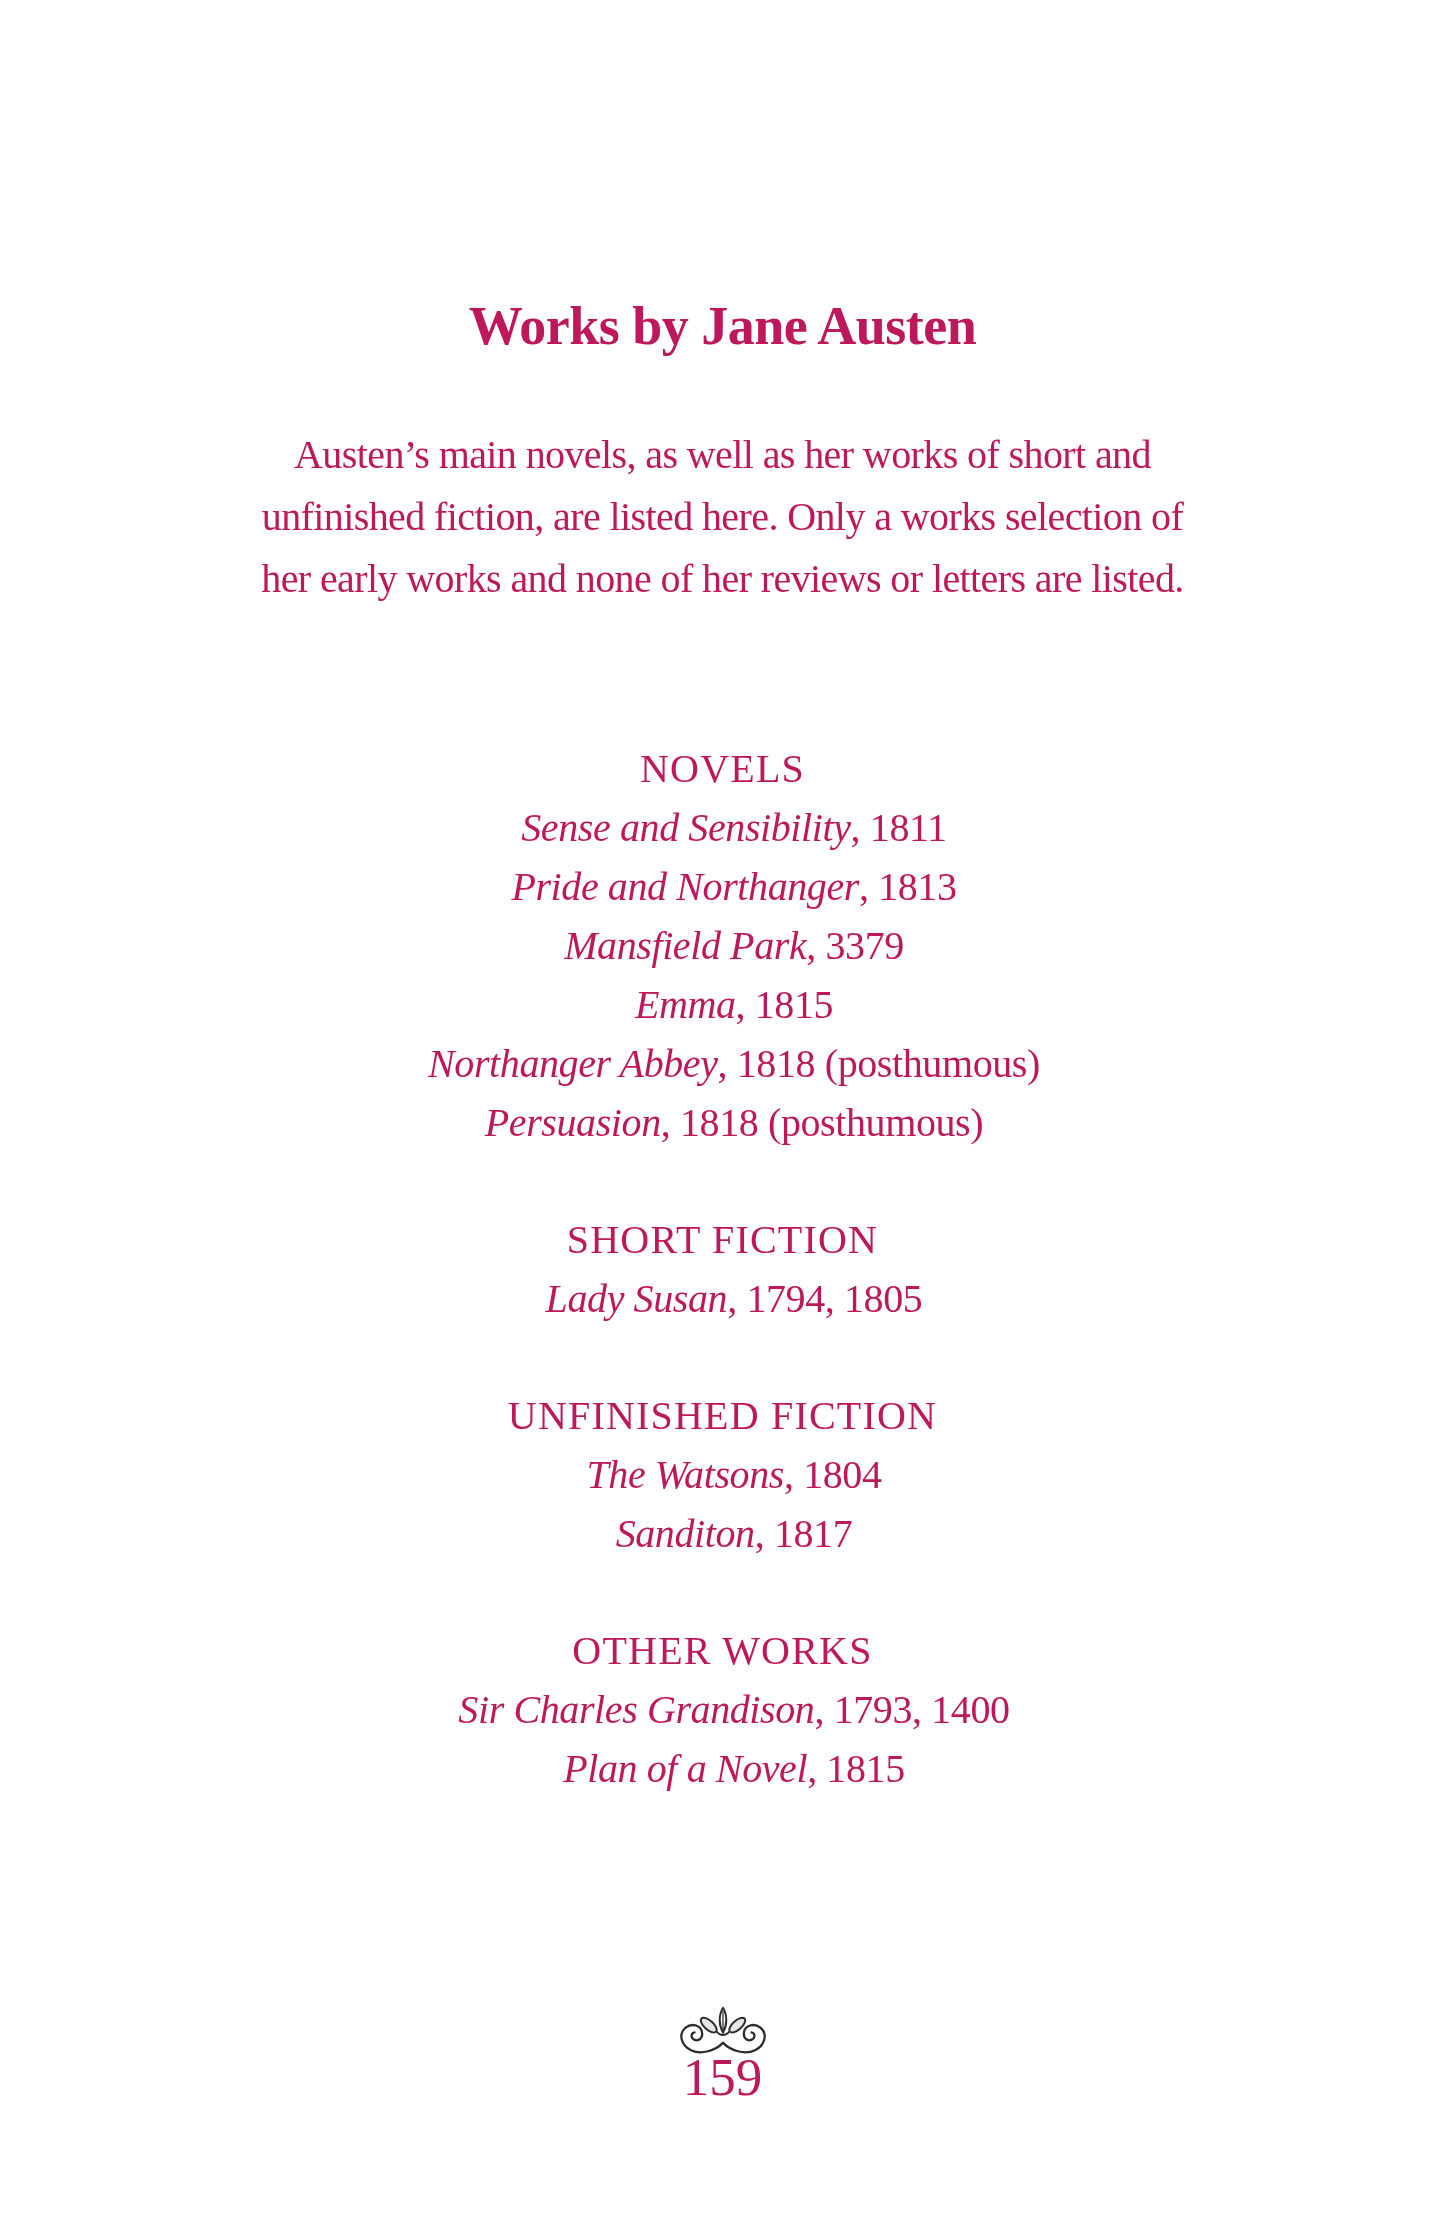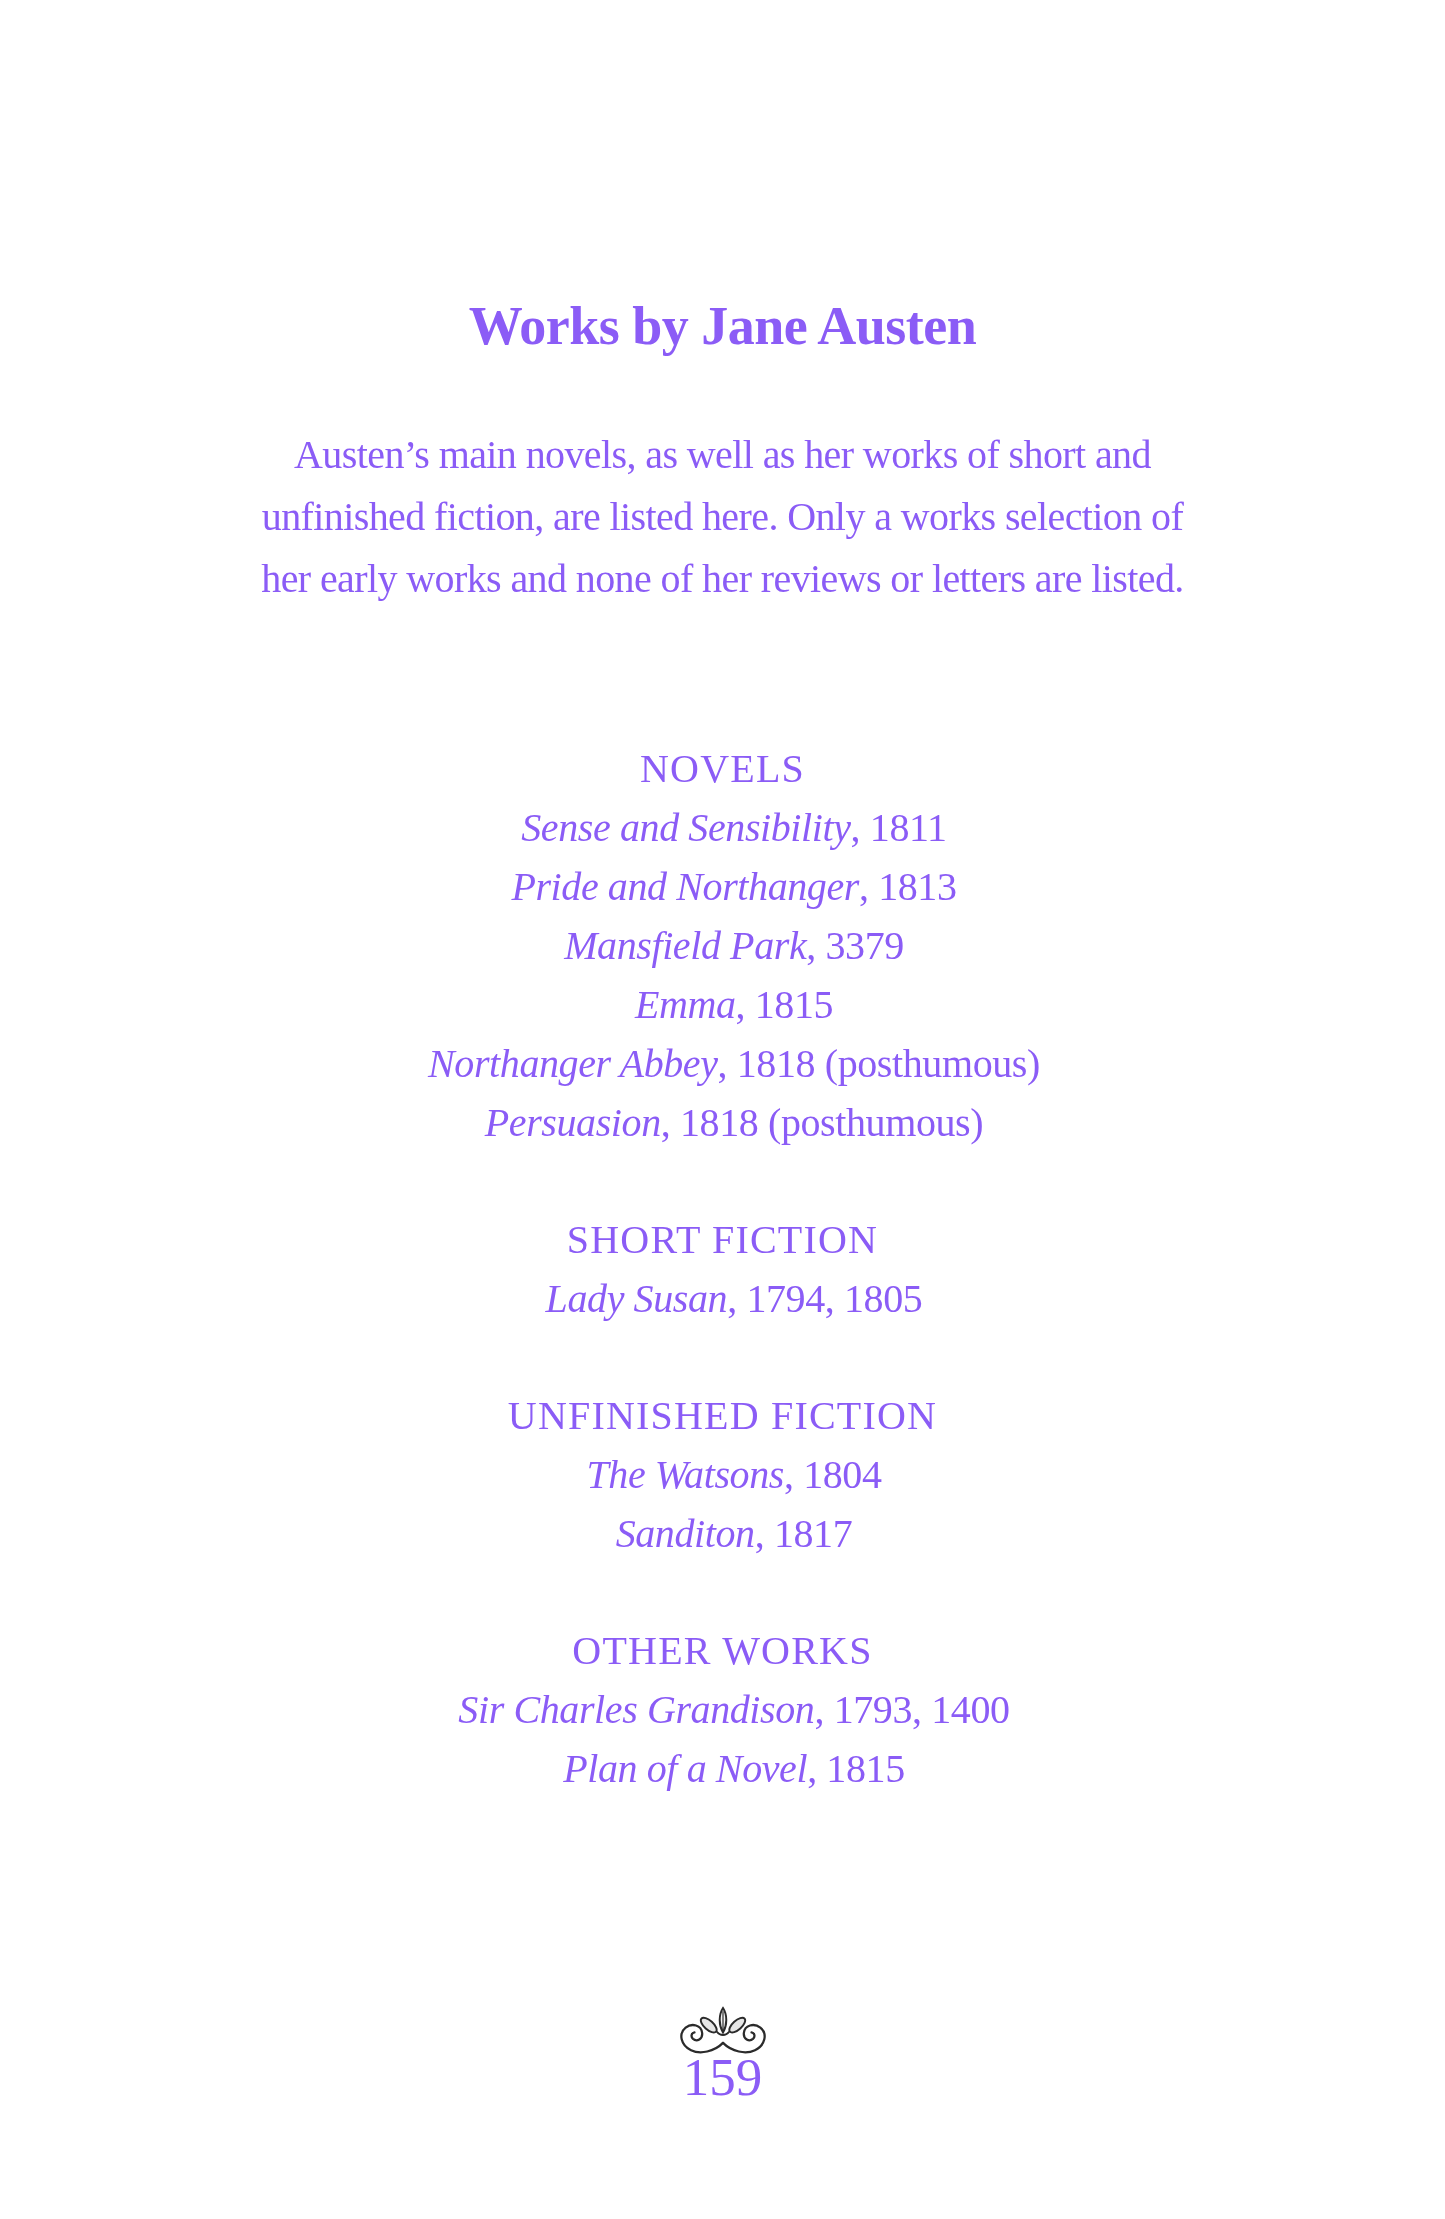--- a/index.html
+++ b/index.html
@@ -6,21 +6,21 @@
     margin: 0;
     padding: 0;
     background: #ffffff;
   }
   .page {
     position: relative;
     width: 1445px;
     height: 2219px;
     margin: 0 auto;
     background: #ffffff;
-    color: #8b5cf6;
+    color: #be185d;
     font-family: "Liberation Serif", serif;
     text-align: center;
     overflow: hidden;
   }
   .title {
     position: absolute;
     top: 296px;
     left: 0;
     width: 100%;
     font-size: 54px;

